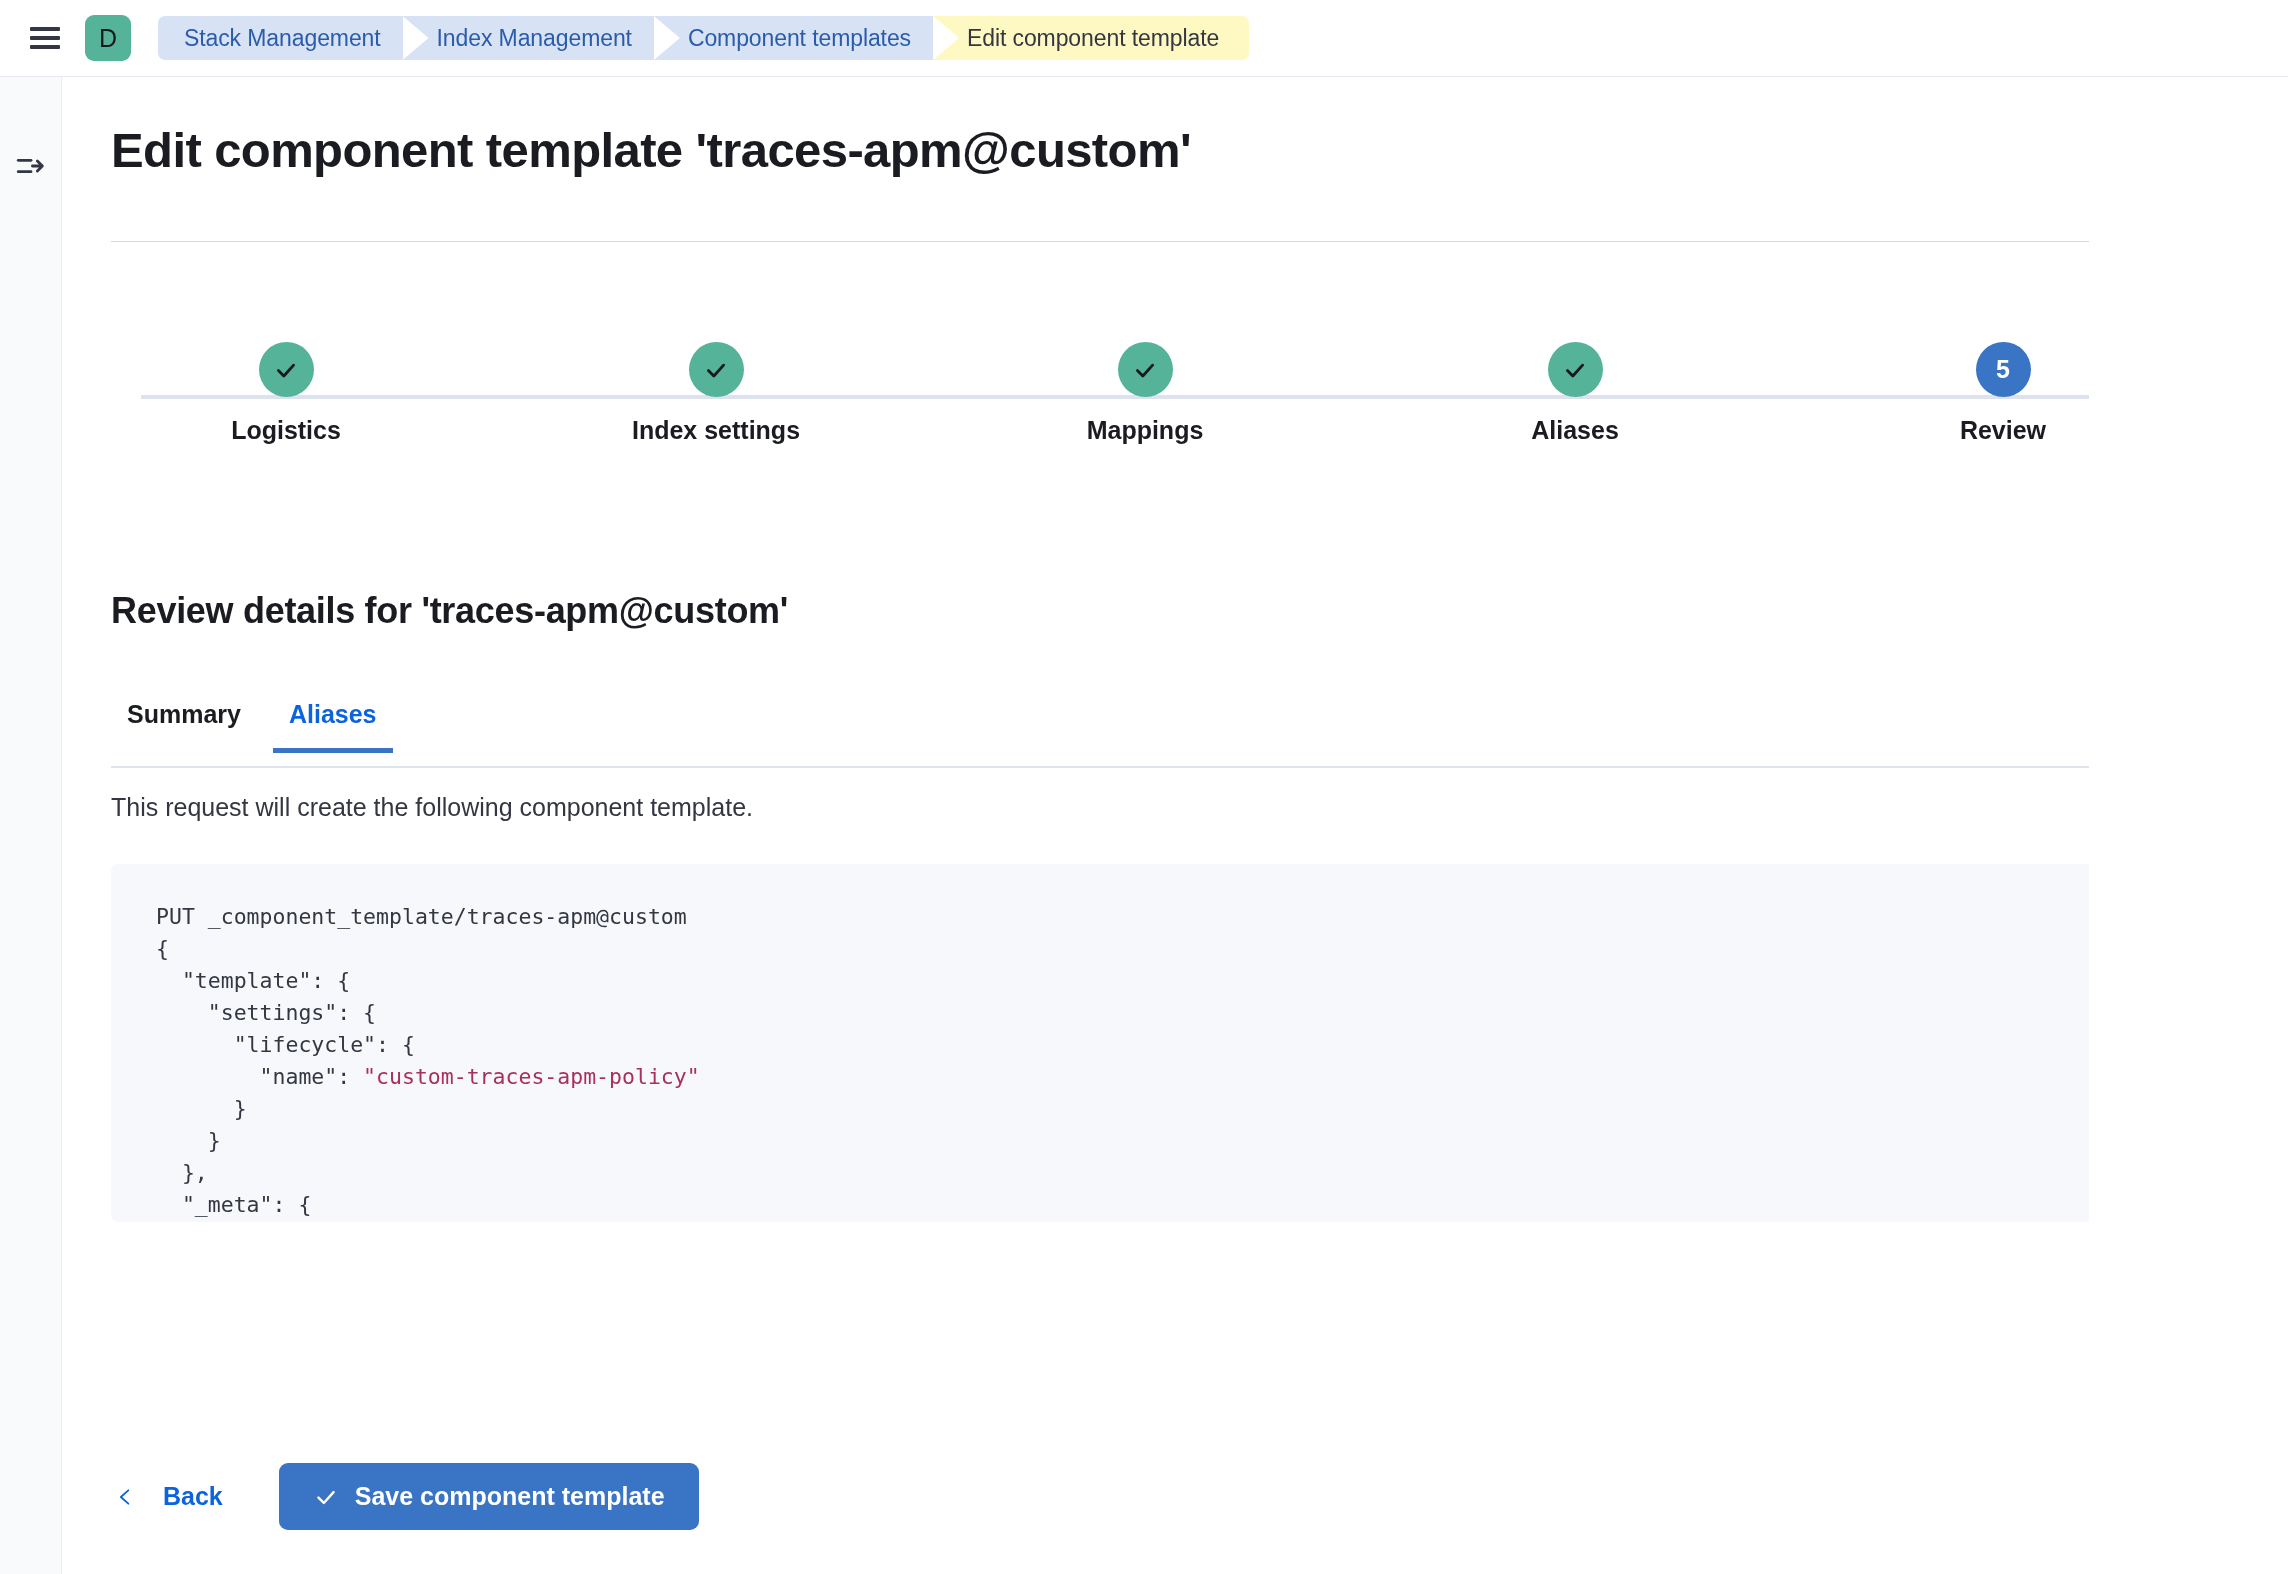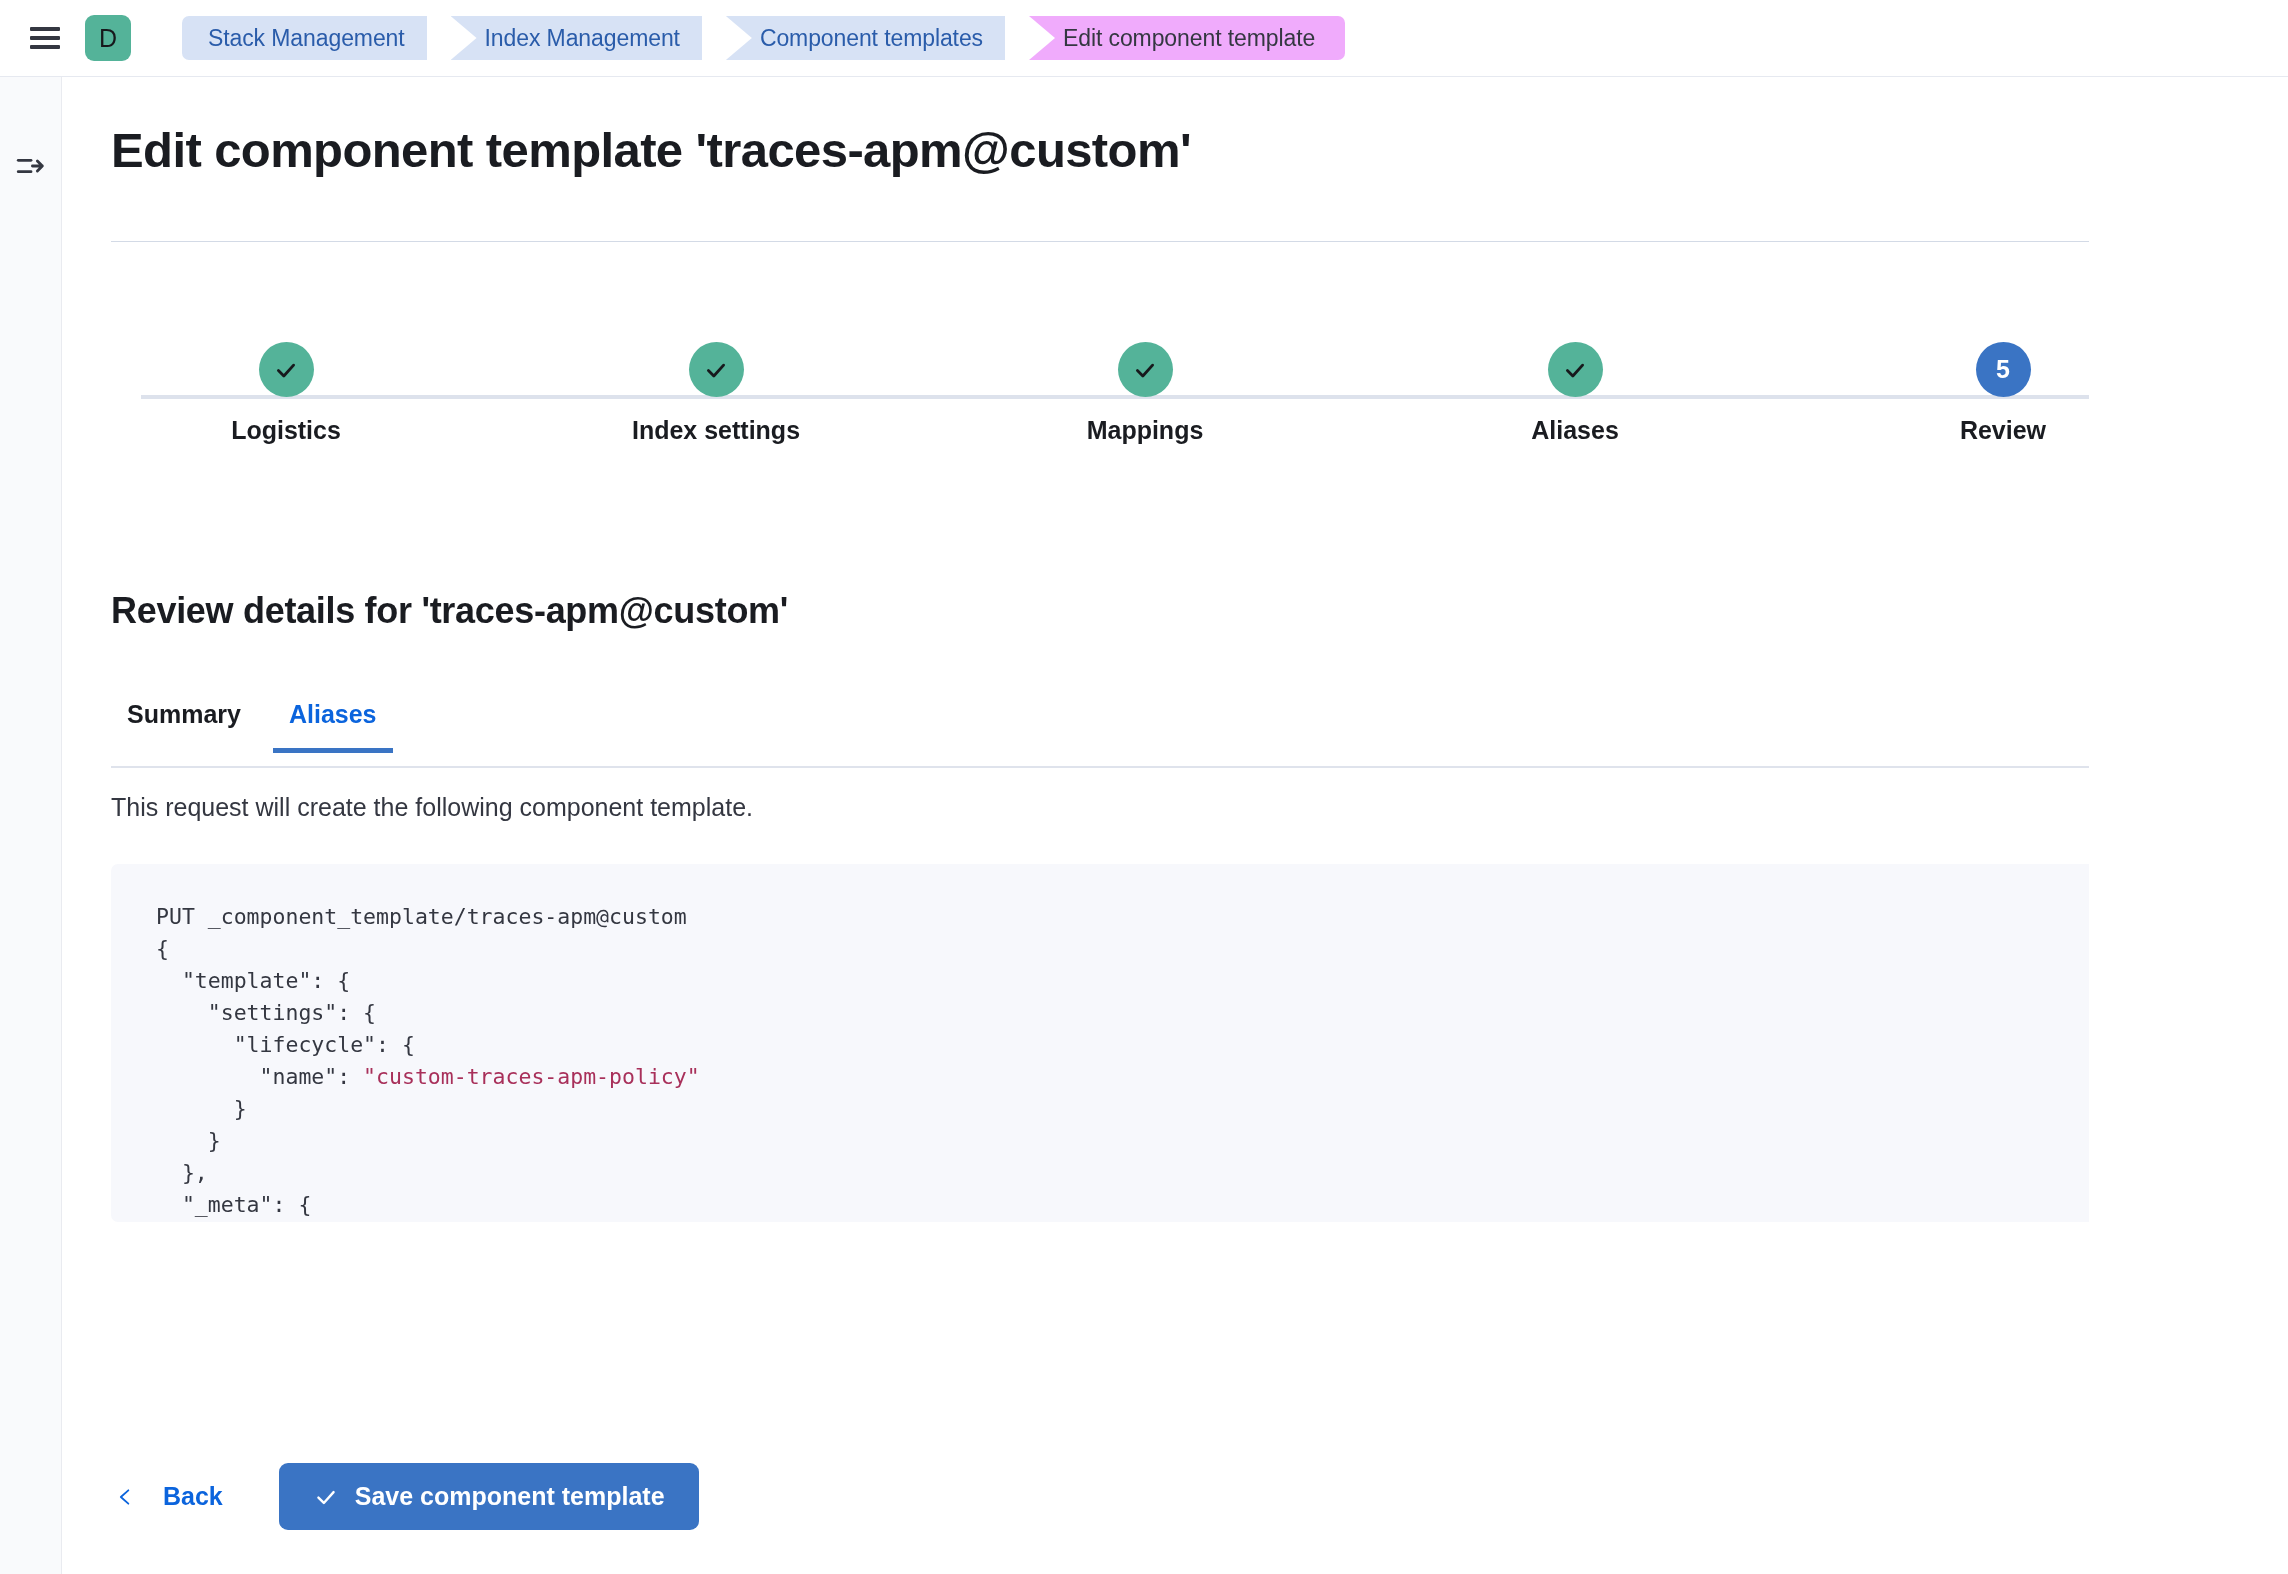--- a/index.html
+++ b/index.html
@@ -66,21 +66,20 @@
     align-items: center;
     height: 44px;
     padding: 0 22px 0 34px;
     font-size: 23px;
     letter-spacing: -0.1px;
     white-space: nowrap;
     cursor: pointer;
     background: #d7e2f5;
     color: #2a5caa;
     font-weight: 400;
-    margin-left: 24px;
   }
   .crumb:first-child {
     padding-left: 26px;
     border-top-left-radius: 7px;
     border-bottom-left-radius: 7px;
   }
   .crumb:last-child {
     border-top-right-radius: 7px;
     border-bottom-right-radius: 7px;
     padding-right: 30px;
@@ -88,21 +87,21 @@
   
   .crumb:not(:first-child)::before {
     content: "";
     position: absolute;
     left: 0; top: 0;
     width: 26px; height: 44px;
     background: #ffffff;
     clip-path: polygon(0 0, 0 100%, 100% 50%);
   }
   .crumb.current {
-    background: #f0abfc;
+    background: #fef9c3;
     color: #343741;
   }
 
   
   .left-rail {
     position: absolute;
     top: 77px; left: 0;
     width: 62px; height: 1497px;
     background: #f9fafc;
     border-right: 1px solid #e9ebf0;

